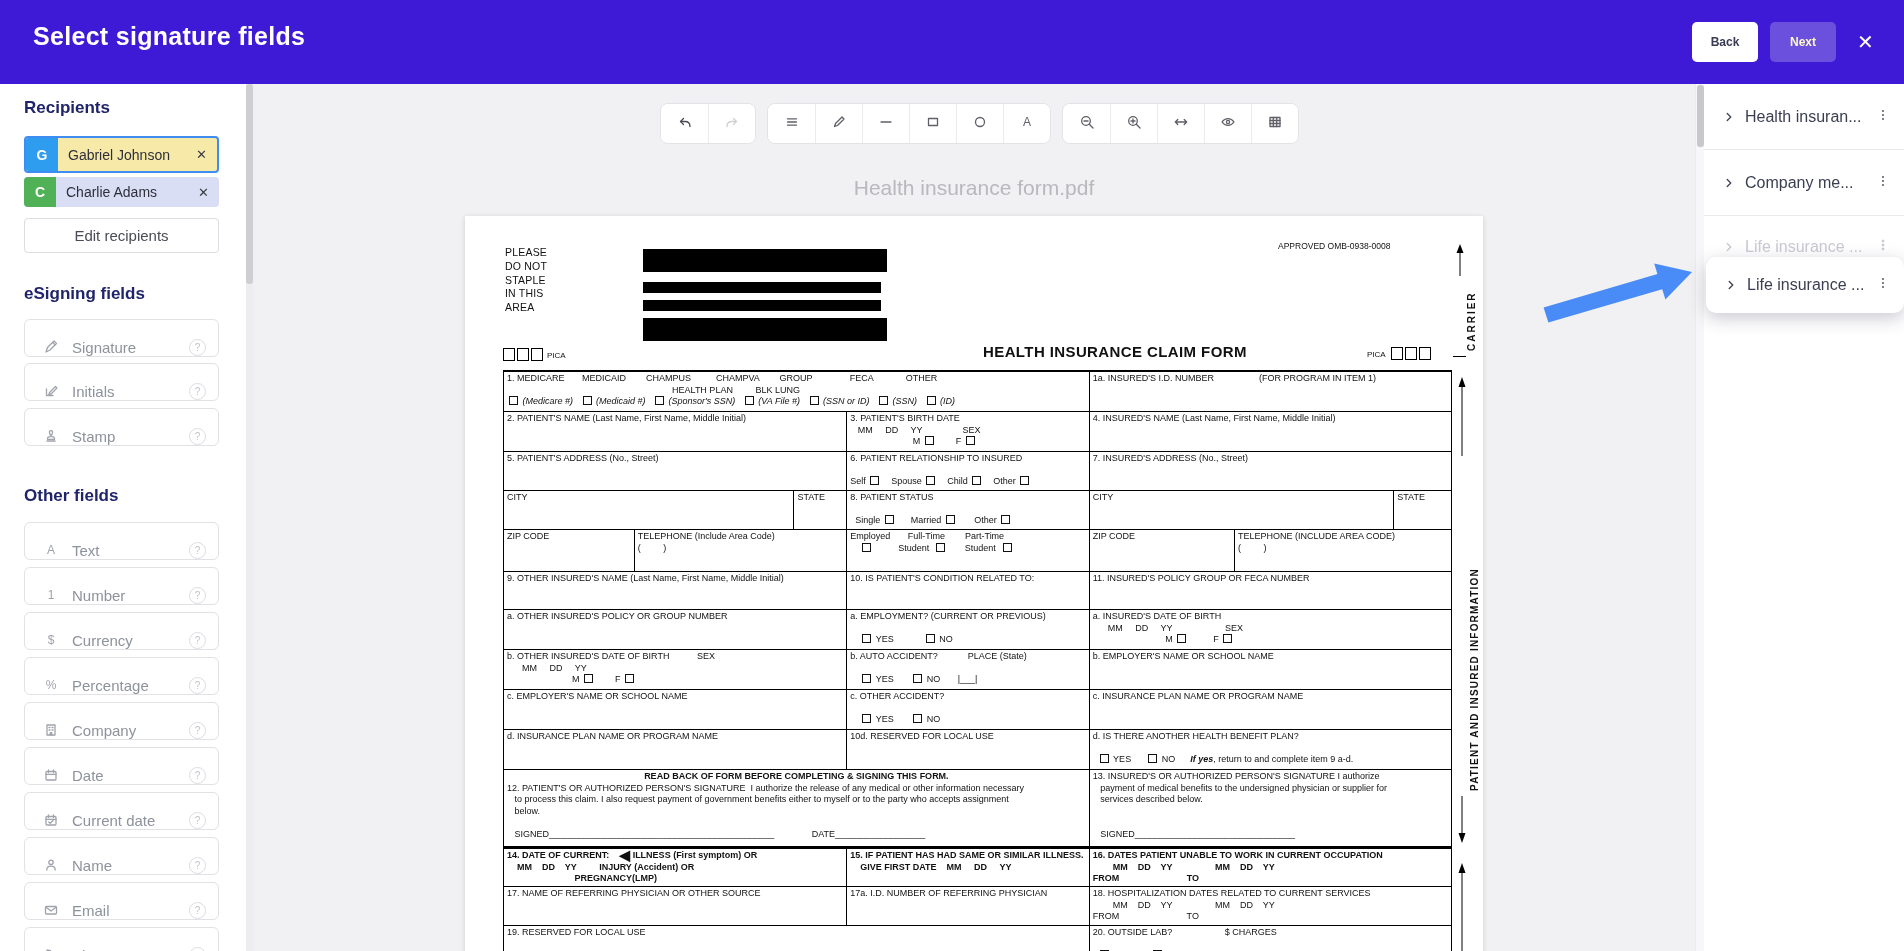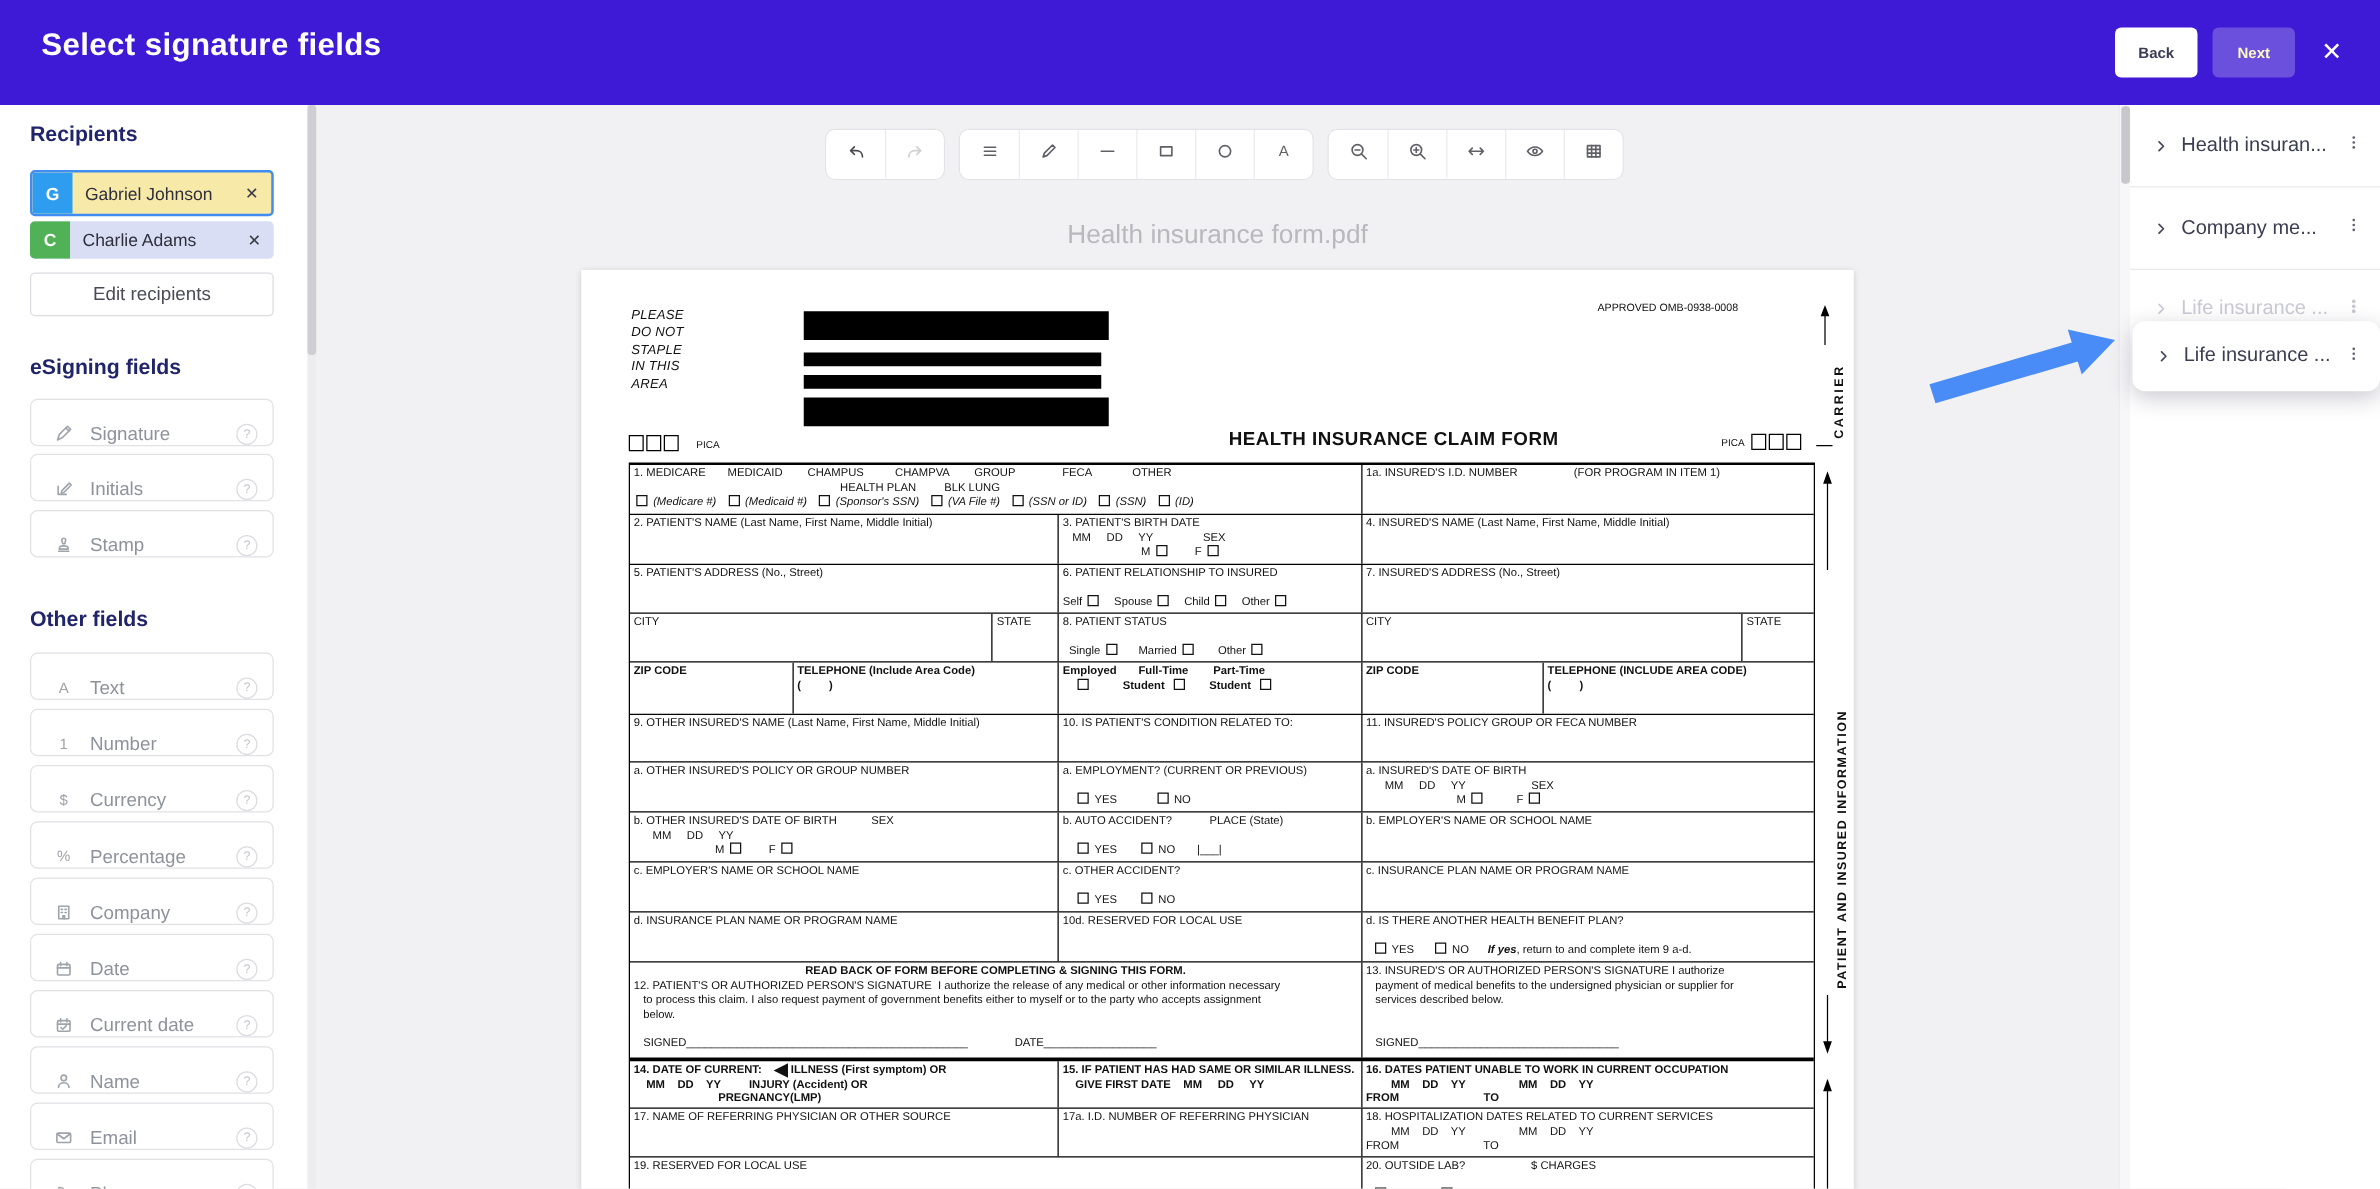--- a/index.html
+++ b/index.html
@@ -42,31 +42,31 @@
   .main { position:absolute; left:253px; top:84px; width:1442px; height:867px; background:#f1f1f3; overflow:hidden; }
   .tgroup { position:absolute; top:19px; height:41px; display:flex; background:#fff;
     border:1px solid #e3e3e7; border-radius:8px; overflow:hidden; }
   .tbtn { width:47px; height:39px; display:flex; align-items:center; justify-content:center;
     border-left:1px solid #ebebee; cursor:pointer; background:#fff; }
   .tbtn:first-child { border-left:none; }
   .doc-title { position:absolute; left:0; top:92px; width:1442px; text-align:center; font-size:21px; color:#b8b8bd; }
 
   .page { position:absolute; left:212px; top:132px; width:1018px; height:790px; background:#fff;
     box-shadow:0 1px 5px rgba(0,0,0,.14); color:#111; }
-  .please { position:absolute; left:40px; top:30px; font-size:10.5px; line-height:13.8px; letter-spacing:.2px;font-style:italic; }
+  .please { position:absolute; left:40px; top:30px; font-size:10.5px; line-height:13.8px; letter-spacing:.2px; }
   .bar { position:absolute; left:178px; background:#000; }
   .omb { position:absolute; left:813px; top:25px; font-size:8.5px; }
   .carrier { position:absolute; font-size:10px; font-weight:700; letter-spacing:2px;
     transform:rotate(-90deg); transform-origin:top left; white-space:nowrap; }
   .sidelbl { position:absolute; font-size:10px; font-weight:700; letter-spacing:1.2px;
     transform:rotate(-90deg); transform-origin:top left; white-space:nowrap; }
   .picaL { position:absolute; left:38px; top:132px; display:flex; align-items:flex-end; gap:2px; }
   .picaR { position:absolute; left:900px; top:131px; display:flex; align-items:flex-end; gap:2px; }
   .pbx { width:12px; height:13px; border:1px solid #000; display:inline-block; }
-  .ptxt { font-size:8px; margin:0 3px 1px 12px; }
+  .ptxt { font-size:8px; margin:0 3px 1px 2px; }
   .ftitle { position:absolute; left:518px; top:127px; font-size:15px; font-weight:700; letter-spacing:.4px; }
   .ftable { position:absolute; left:38px; top:154px; width:949px; border:1px solid #000; border-top:2px solid #000; }
   .frow { display:flex; border-top:1px solid #000; }
   .frow:first-child { border-top:none; }
   .frow.thick { border-top:3px solid #000;font-weight:bold; }
   .fcell { border-left:1px solid #000; padding:1px 3px 0 3px; overflow:hidden; }
   .fcell:first-child { border-left:none; }
   .fsubwrap { display:flex; padding:0; }
   .fsub { border-left:1px solid #000; padding:1px 3px 0 3px; overflow:hidden; }
   .fsub:first-child { border-left:none; }
@@ -435,21 +435,21 @@
             </div>
             <div class="fcell fsubwrap" style="width: 363px;">
               <div class="fsub" style="width: 305px;">
                 <div class="fline">CITY</div>
               </div>
               <div class="fsub" style="width: 58px;">
                 <div class="fline">STATE</div>
               </div>
             </div>
           </div>
-          <div class="frow" style="height: 42px; font-weight: bold;">
+          <div class="frow" style="height: 42px;">
             <div class="fcell fsubwrap" style="width: 343px;">
               <div class="fsub" style="width: 130px;">
                 <div class="fline">ZIP CODE</div>
               </div>
               <div class="fsub" style="width: 213px;">
                 <div class="fline">TELEPHONE (Include Area Code)</div>
                 <div class="fline">(         )</div>
               </div>
             </div>
             <div class="fcell" style="width: 243px;">

